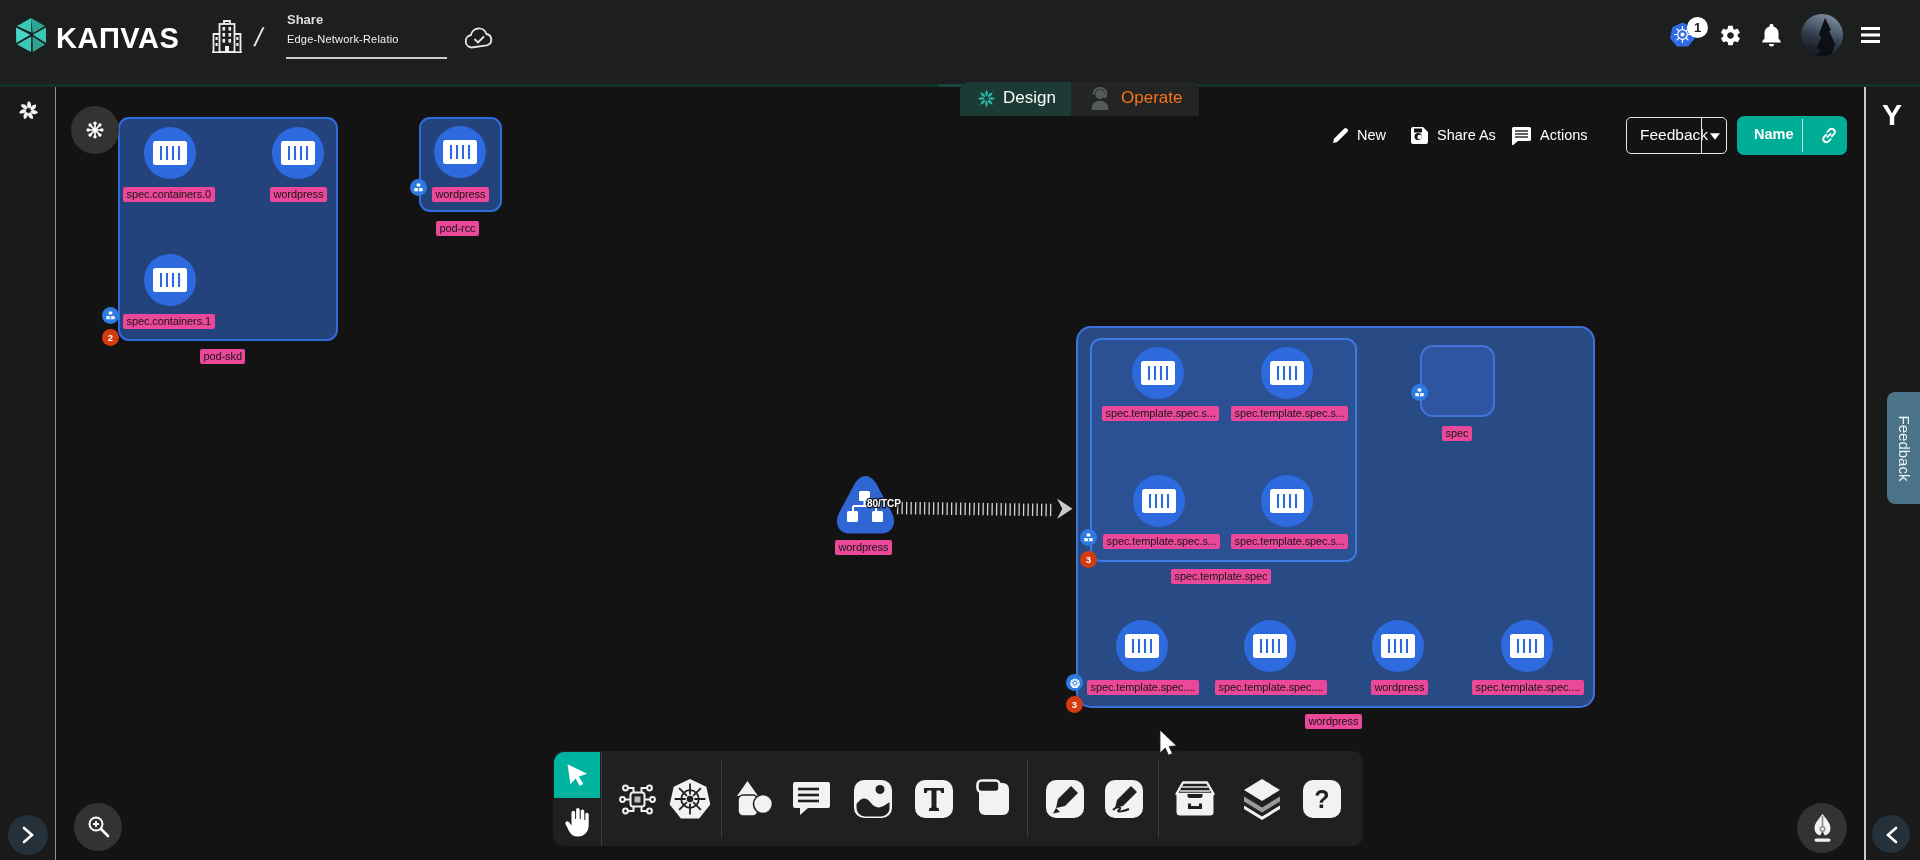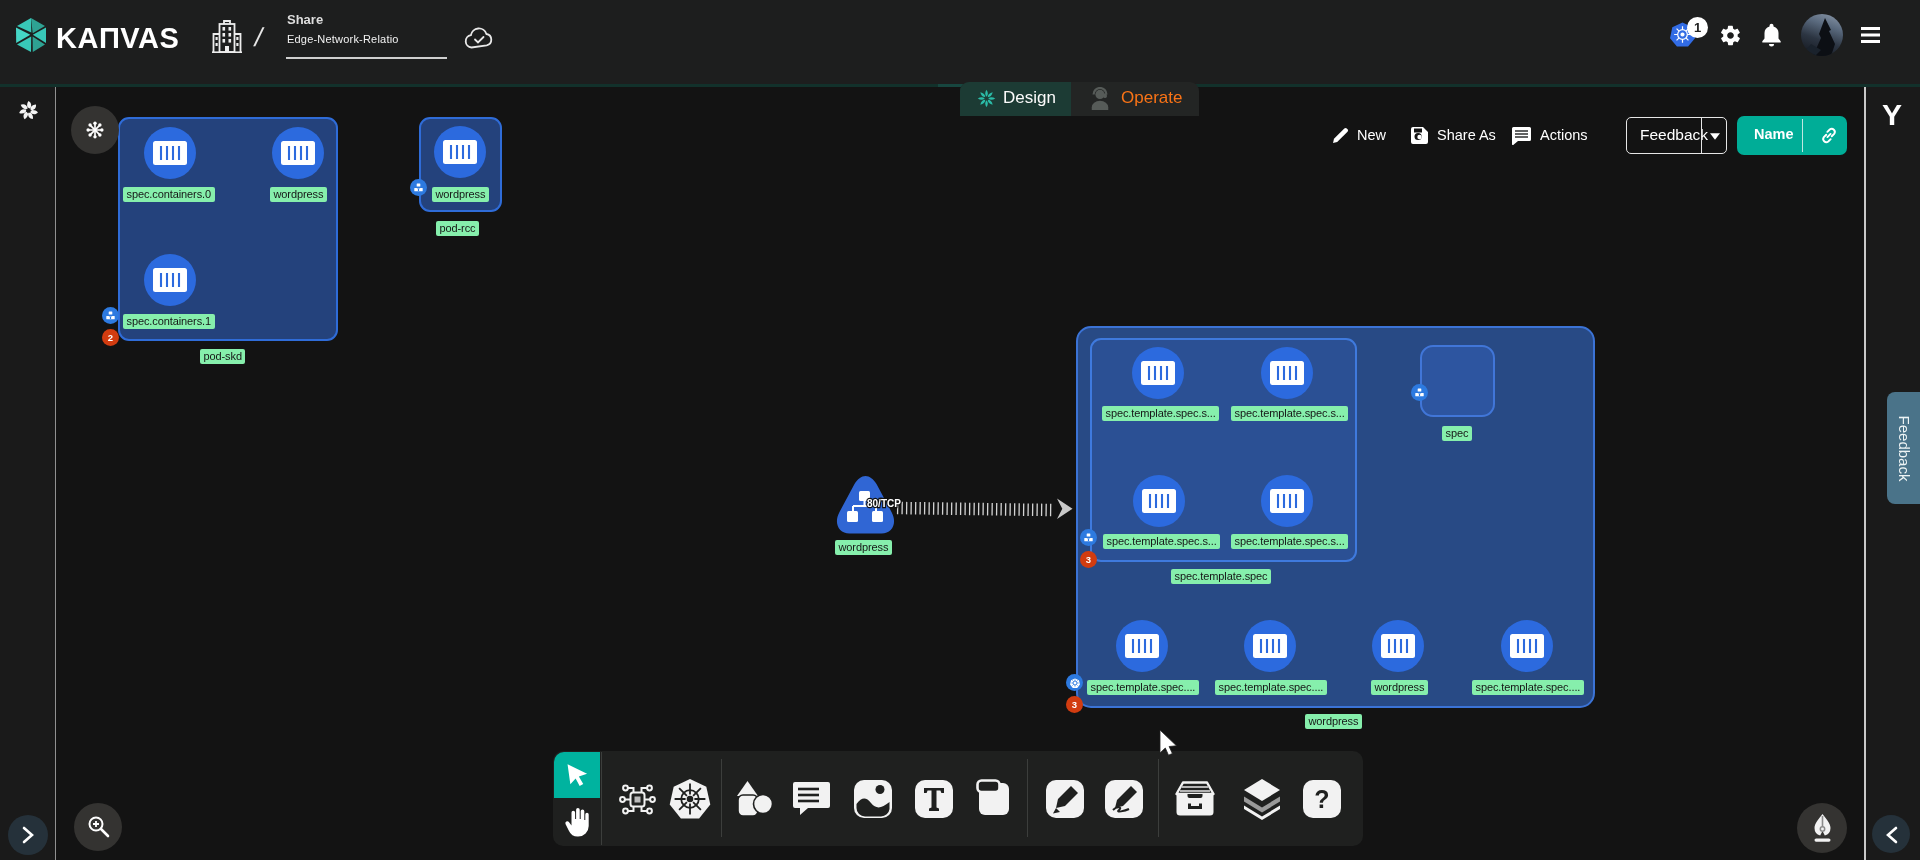--- a/index.html
+++ b/index.html
@@ -49,21 +49,21 @@
     background:#00ad97; border-radius:7px; }
   #btn-share .txt { position:absolute; left:17px; top:10px; color:#fff; font-size:14.5px; font-weight:bold; }
   #btn-share .sep { position:absolute; left:65px; top:3px; width:1px; height:33px; background:#bfe7e1; }
 
   
   #canvas { position:absolute; left:57px; top:87px; width:1807px; height:773px;
     background:#131313; }
 
   .group { position:absolute; border-radius:11px; }
   .g-pod { background:#24427c; border:2.5px solid #2f6cd8; }
-  .chip { position:absolute; background:#86efac; color:#161616; font-size:11px;
+  .chip { position:absolute; background:#ec4899; color:#161616; font-size:11px;
     padding:1px 3.5px 2px; border-radius:2px; white-space:nowrap; letter-spacing:-0.1px; }
   .node { position:absolute; width:52px; height:52px; border-radius:50%;
     background:#2c6ade; }
   .node svg { position:absolute; left:9px; top:14px; }
 
   .badge { position:absolute; width:17px; height:17px; border-radius:50%;
     color:#fff; font-size:9.5px; font-weight:bold; text-align:center; line-height:17px; }
   .badge svg { display:block; margin-left:auto; margin-right:auto; }
   .b-blue { background:#2d7ae0; }
   .b-red { background:#d23c10; }

